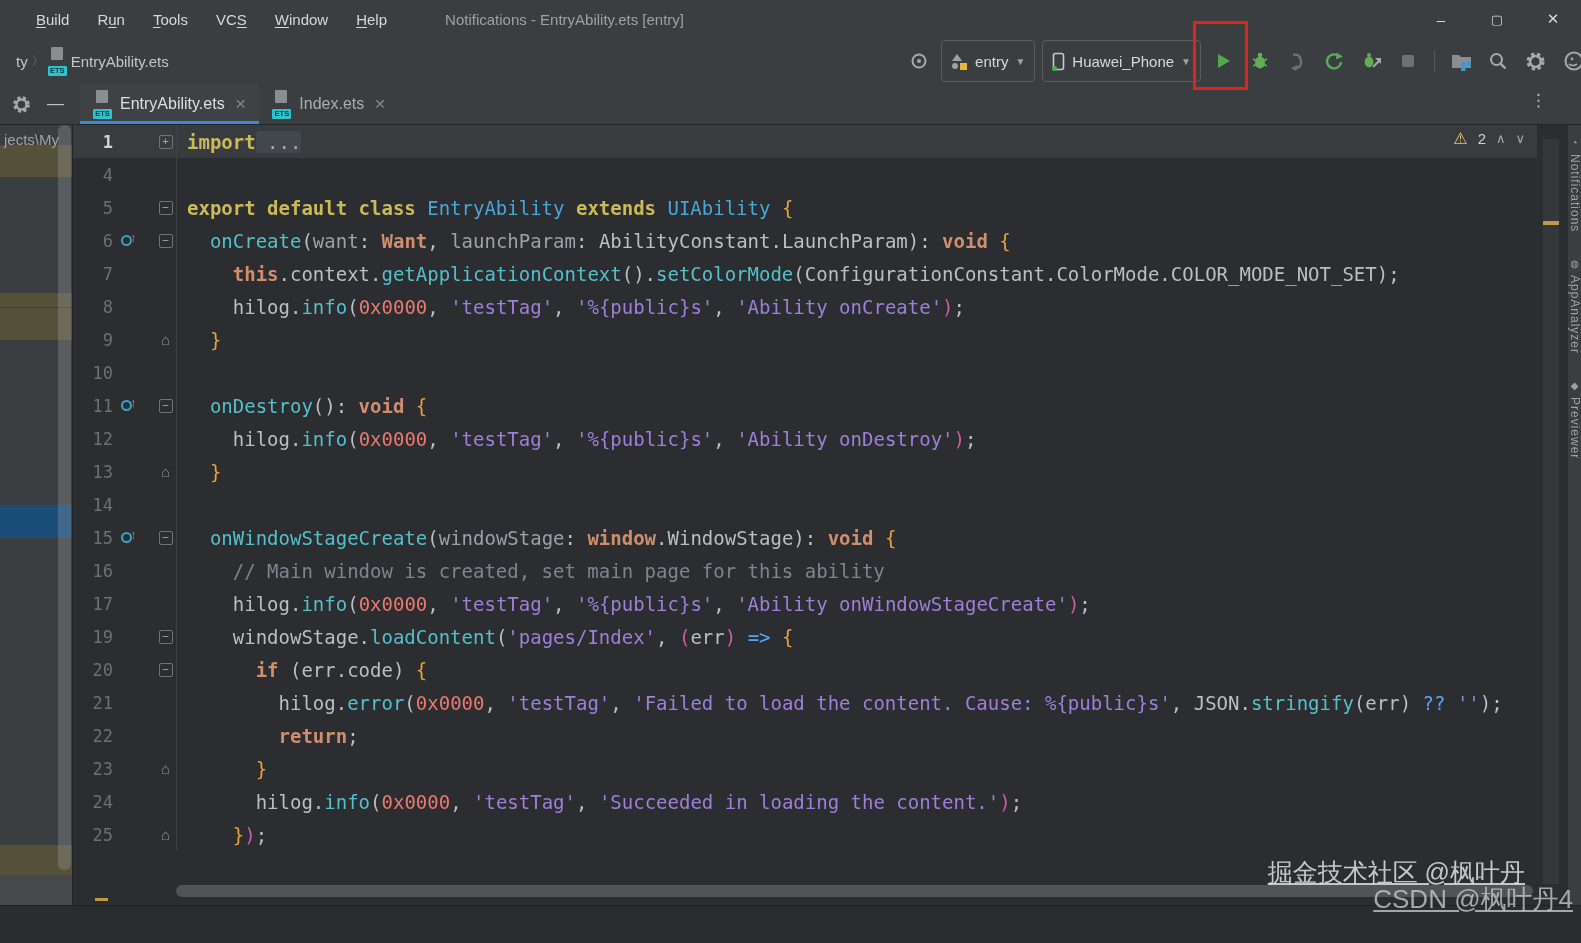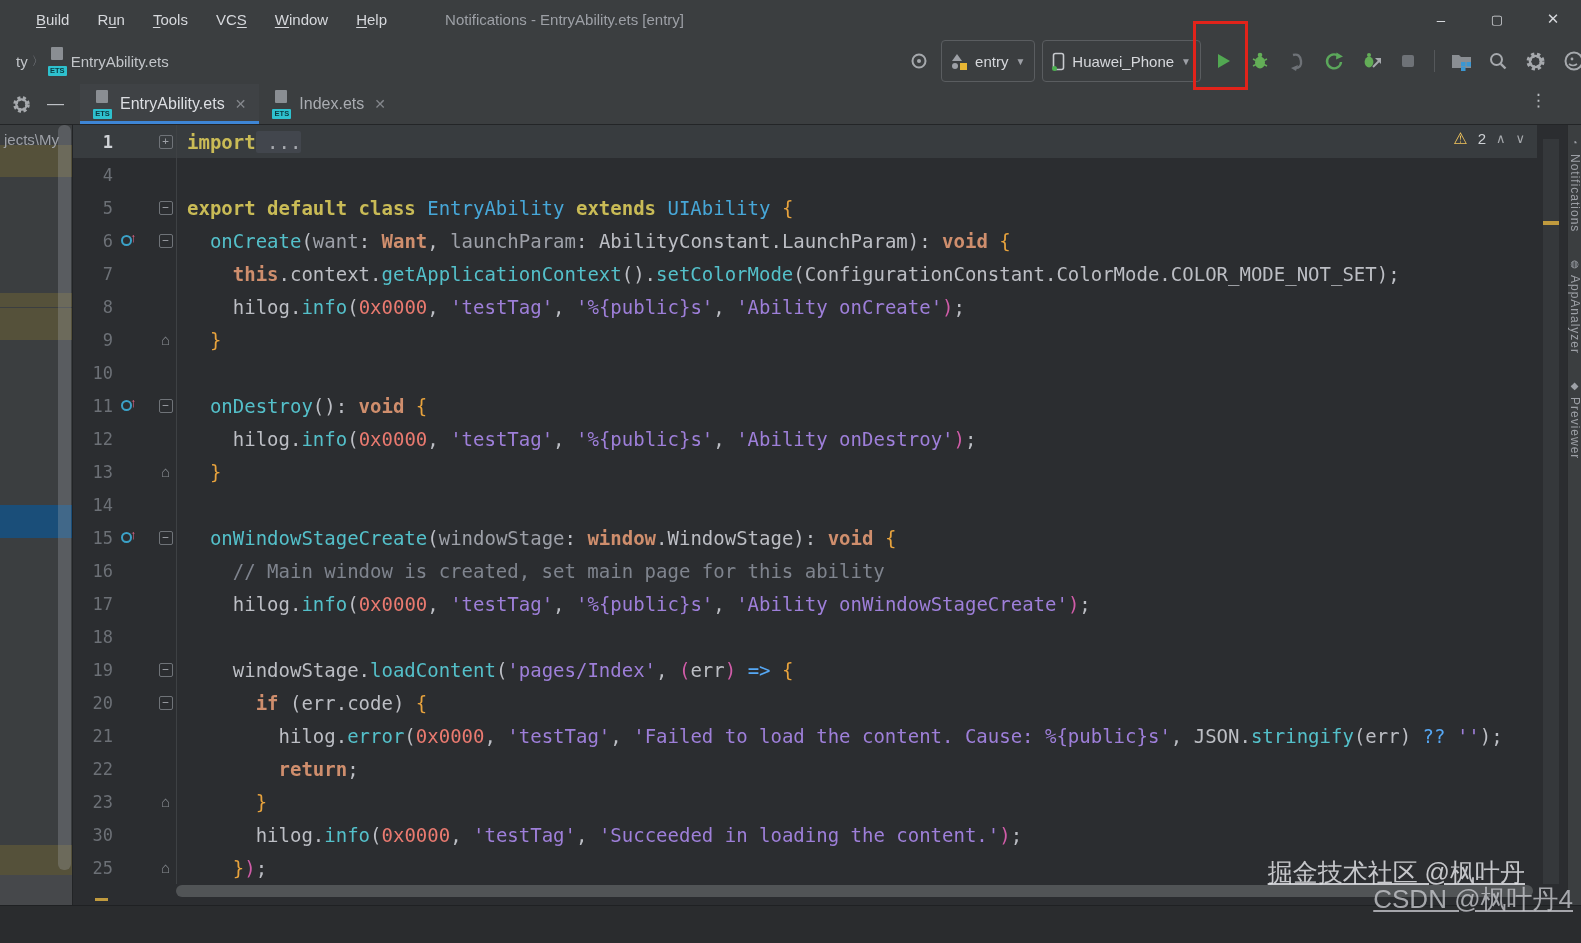--- a/index.html
+++ b/index.html
@@ -423,26 +423,20 @@
           <span class="g-fold"></span>
           <span class="code"><span class="tk-def">    </span><span class="tk-cmt">// Main window is created, set main page for this ability</span></span>
         </div>
         <div class="row">
           <span class="g-num">17</span>
           <span class="g-icons"></span>
           <span class="g-fold"></span>
           <span class="code"><span class="tk-def">    </span><span class="tk-def">hilog.</span><span class="tk-meth">info</span><span class="tk-def">(</span><span class="tk-num">0x0000</span><span class="tk-def">, </span><span class="tk-str">'testTag'</span><span class="tk-def">, </span><span class="tk-str">'%{public}s'</span><span class="tk-def">, </span><span class="tk-str">'Ability onWindowStageCreate'</span><span class="tk-brp">)</span><span class="tk-def">;</span></span>
         </div>
         <div class="row">
-          <span class="g-num">18</span>
-          <span class="g-icons"></span>
-          <span class="g-fold"></span>
-          <span class="code"></span>
-        </div>
-        <div class="row">
           <span class="g-num">19</span>
           <span class="g-icons"></span>
           <span class="g-fold">
             <span class="foldbox">−</span>
           </span>
           <span class="code"><span class="tk-def">    </span><span class="tk-def">windowStage.</span><span class="tk-meth">loadContent</span><span class="tk-def">(</span><span class="tk-str">'pages/Index'</span><span class="tk-def">, </span><span class="tk-brp">(</span><span class="tk-def">err</span><span class="tk-brp">)</span><span class="tk-def"> </span><span class="tk-op">=&gt;</span><span class="tk-def"> </span><span class="tk-bry">{</span></span>
         </div>
         <div class="row">
           <span class="g-num">20</span>
           <span class="g-icons"></span>
@@ -465,21 +459,21 @@
         </div>
         <div class="row">
           <span class="g-num">23</span>
           <span class="g-icons"></span>
           <span class="g-fold">
             <span class="foldend">⌂</span>
           </span>
           <span class="code"><span class="tk-bry">      }</span></span>
         </div>
         <div class="row">
-          <span class="g-num">30</span>
+          <span class="g-num">24</span>
           <span class="g-icons"></span>
           <span class="g-fold"></span>
           <span class="code"><span class="tk-def">      </span><span class="tk-def">hilog.</span><span class="tk-meth">info</span><span class="tk-def">(</span><span class="tk-num">0x0000</span><span class="tk-def">, </span><span class="tk-str">'testTag'</span><span class="tk-def">, </span><span class="tk-str">'Succeeded in loading the content.'</span><span class="tk-brp">)</span><span class="tk-def">;</span></span>
         </div>
         <div class="row">
           <span class="g-num">25</span>
           <span class="g-icons"></span>
           <span class="g-fold">
             <span class="foldend">⌂</span>
           </span>

